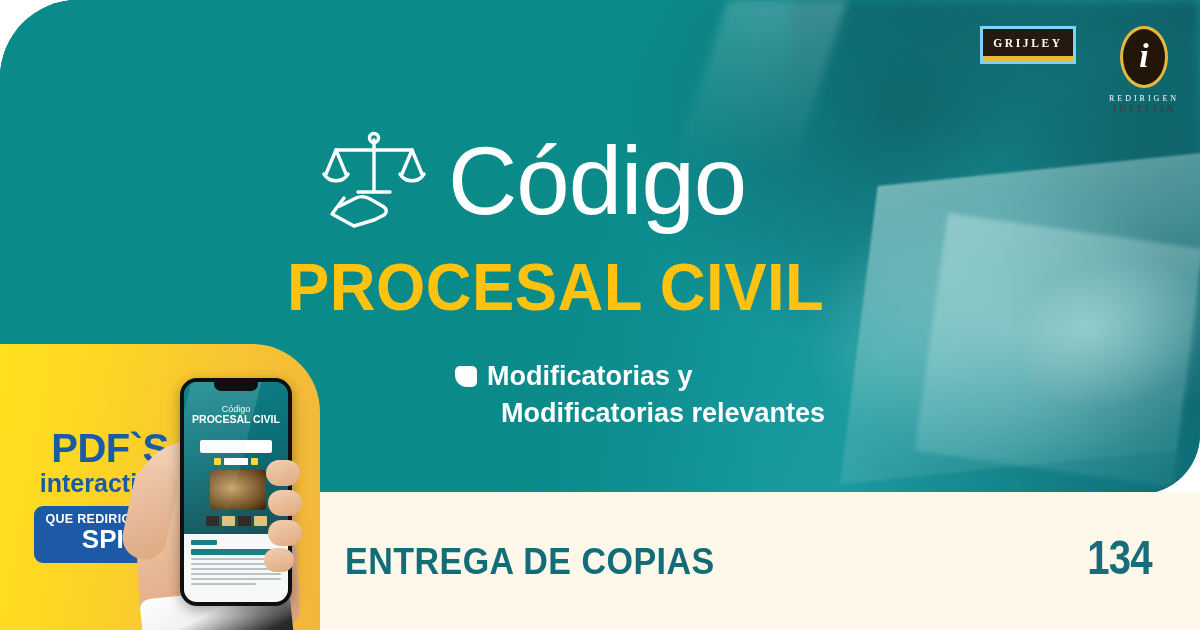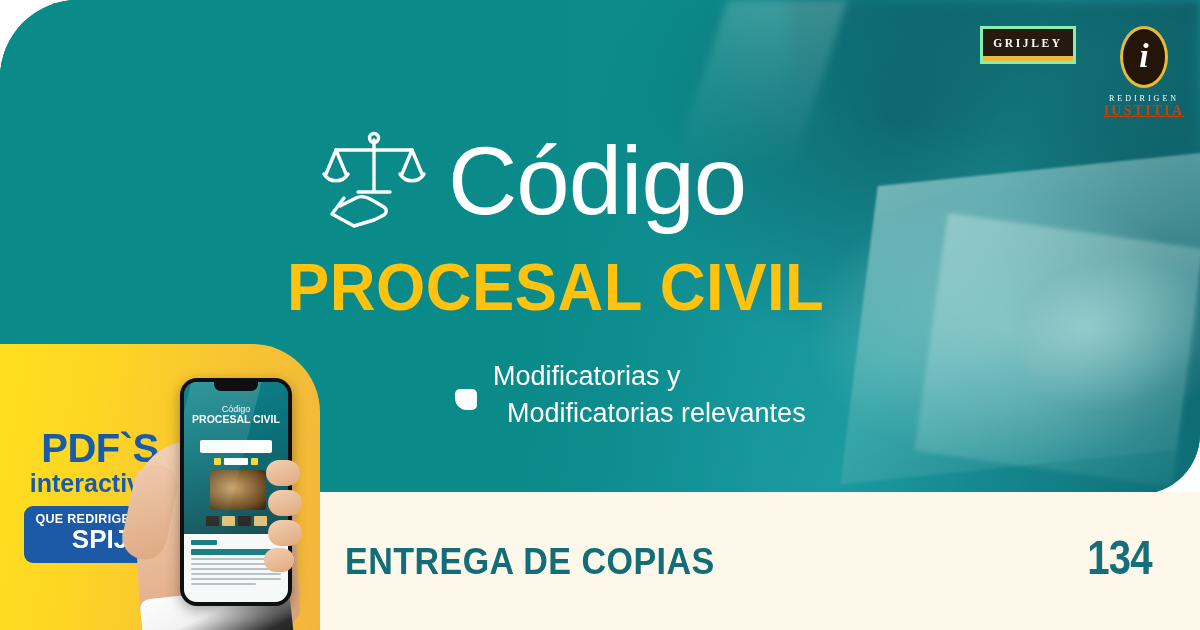--- a/index.html
+++ b/index.html
@@ -82,21 +82,21 @@
 
   
   .logos {
     position:absolute;
     right:14px; top:26px;
     display:flex; align-items:flex-start; gap:26px;
     z-index:6;
   }
   .grijley {
     width:96px; height:38px;
-    background:#86efac;
+    background:#7dd3fc;
     padding:3px;
     display:flex; flex-direction:column;
   }
   .grijley-inner {
     flex:1;
     background:#261a10;
     display:flex; align-items:center; justify-content:center;
   }
   .grijley-word {
     color:#ffffff;
@@ -125,26 +125,25 @@
     margin-top:-2px;
   }
   .iust-l1 {
     margin-top:6px;
     color:#ffffff;
     font-size:8px;
     letter-spacing:3px;
     font-family:"Liberation Serif", serif;
   }
   .iust-l2 {
-    color:#c2410c;
-    font-size:14px;
+    color:#404040;
+    font-size:10px;
     font-weight:bold;
     letter-spacing:2.2px;
     font-family:"Liberation Serif", serif;
-    text-decoration:underline;
   }
 
   
   .title-wrap { position:absolute; left:0; top:0; width:1200px; z-index:5; }
   .title-row {
     position:absolute; left:318px; top:128px;
     display:flex; align-items:center; gap:18px;
   }
   .scales-icon { width:112px; height:106px; flex:0 0 auto; }
   .title-main {
@@ -159,21 +158,21 @@
     color:#ffc20e;
     font-size:66px;
     font-weight:bold;
     letter-spacing:0.5px;
     line-height:1;
     transform:scaleX(.96);
     transform-origin:left center;
   }
   .desc {
     position:absolute; left:455px; top:358px;
-    display:flex; gap:16px; align-items:center;
+    display:flex; gap:10px; align-items:flex-start;font-weight:bold;
   }
   .desc-bullet {
     width:22px; height:21px;
     margin-top:8px;
     flex:0 0 auto;
     background:#ffffff;
     border-radius:5px 5px 5px 12px;
   }
   .desc-lines { color:#ffffff; font-size:27px; line-height:1.38; }
   .desc-l2 { margin-left:14px; }
@@ -182,21 +181,21 @@
   .promo {
     position:absolute;
     left:0; top:344px;
     width:320px; height:286px;
     background:linear-gradient(100deg,#ffe01f 0%, #fdd623 28%, #f8c731 58%, #f2b53c 100%);
     border-top-right-radius:68px;
     overflow:hidden;
     z-index:7;
   }
   .promo-text {
-    position:absolute; left:24px; top:84px;
+    position:absolute; left:34px; top:84px;
     width:152px;
     text-align:center;
   }
   .pdf-line {
     color:#1a5ba8;
     font-size:40px;
     font-weight:bold;
     line-height:1;
     letter-spacing:-0.5px;
   }

